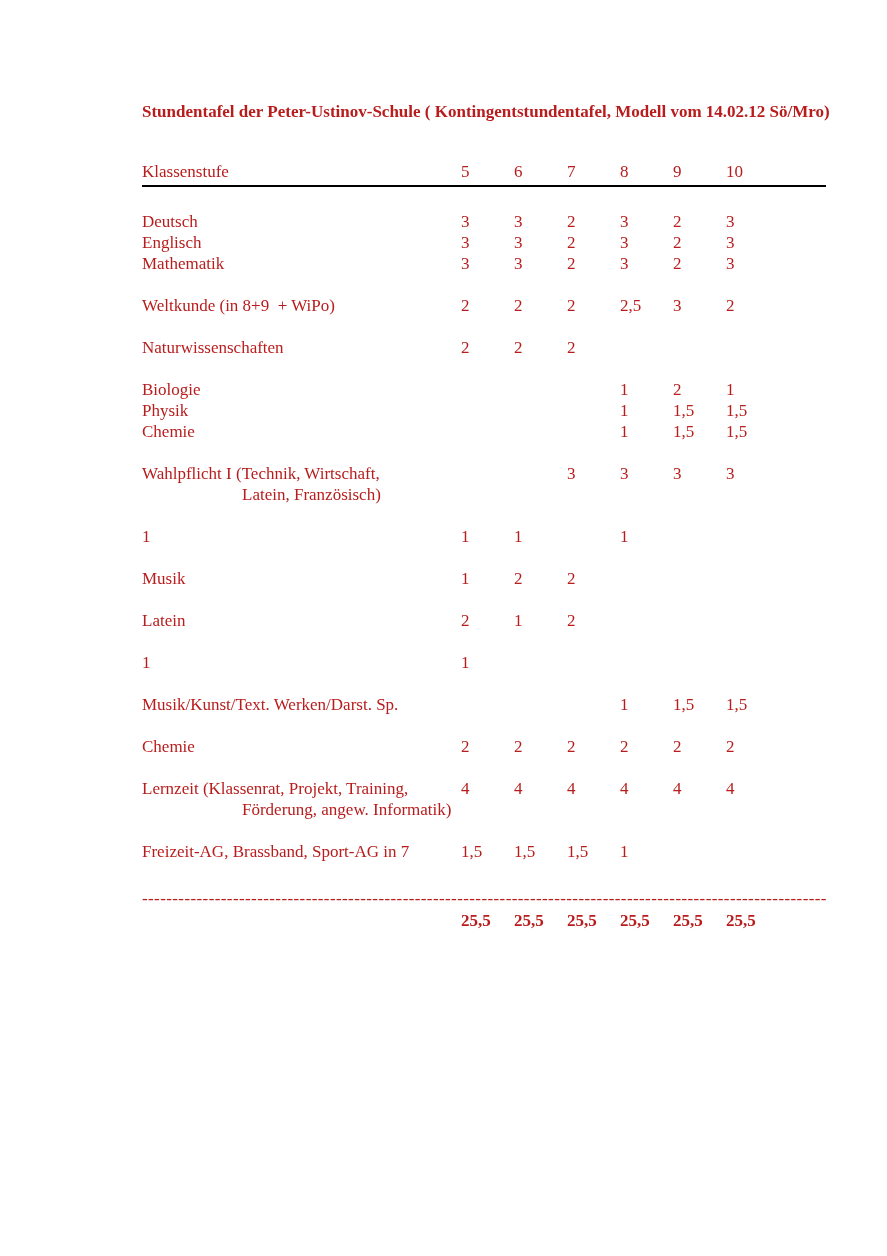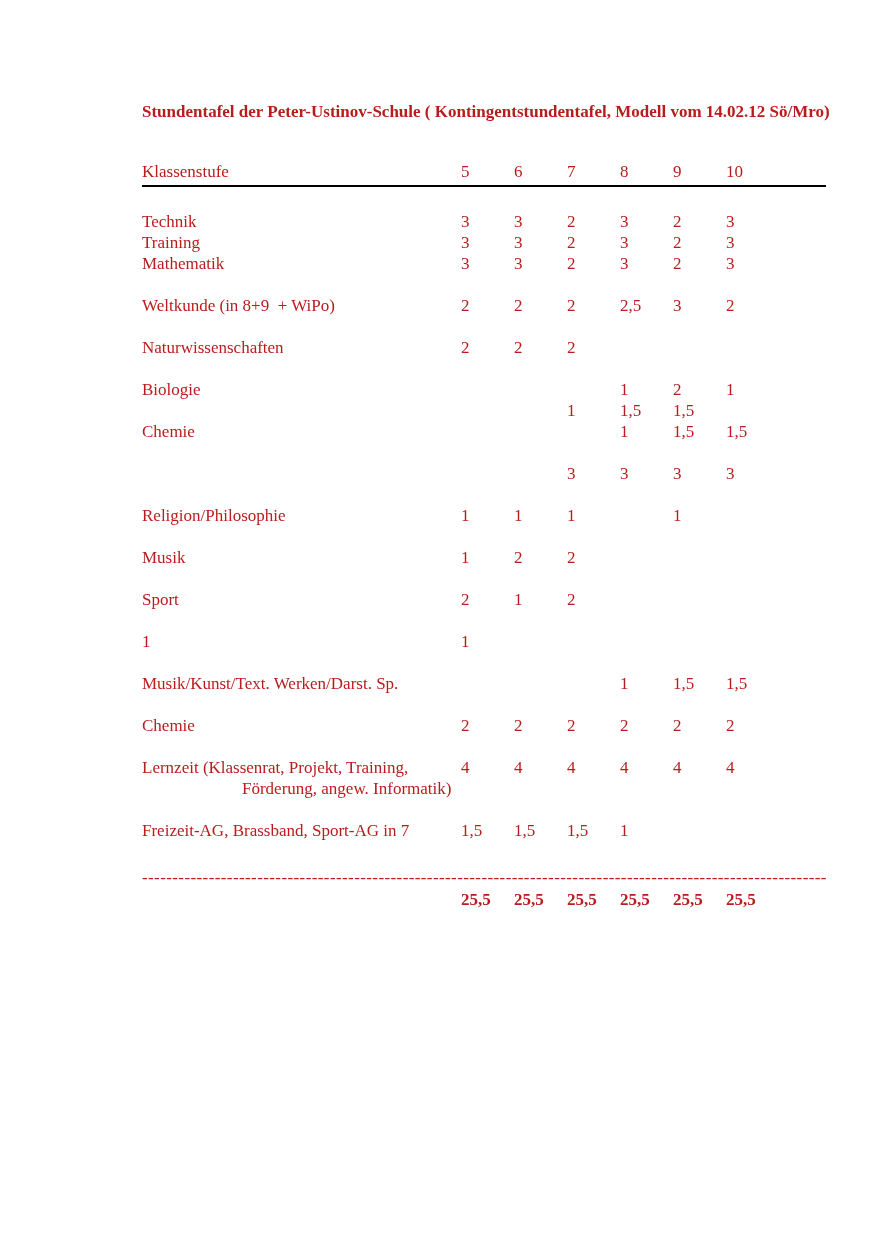--- a/index.html
+++ b/index.html
@@ -67,30 +67,30 @@
           <div class="val">6</div>
           <div class="val">7</div>
           <div class="val">8</div>
           <div class="val">9</div>
           <div class="val">10</div>
         </div>
 
       <div id="tbody">
           <div class="group">
             <div class="trow">
-              <div class="label"><div>Technik</div></div>
-              <div class="val">3</div>
-              <div class="val">3</div>
-              <div class="val">2</div>
-              <div class="val">3</div>
-              <div class="val">2</div>
-              <div class="val">3</div>
-            </div>
-            <div class="trow">
-              <div class="label"><div>Training</div></div>
+              <div class="label"><div>Deutsch</div></div>
+              <div class="val">3</div>
+              <div class="val">3</div>
+              <div class="val">2</div>
+              <div class="val">3</div>
+              <div class="val">2</div>
+              <div class="val">3</div>
+            </div>
+            <div class="trow">
+              <div class="label"><div>Englisch</div></div>
               <div class="val">3</div>
               <div class="val">3</div>
               <div class="val">2</div>
               <div class="val">3</div>
               <div class="val">2</div>
               <div class="val">3</div>
             </div>
             <div class="trow">
               <div class="label"><div>Mathematik</div></div>
               <div class="val">3</div>
@@ -127,51 +127,51 @@
             <div class="trow">
               <div class="label"><div>Biologie</div></div>
               <div class="val"></div>
               <div class="val"></div>
               <div class="val"></div>
               <div class="val">1</div>
               <div class="val">2</div>
               <div class="val">1</div>
             </div>
             <div class="trow">
+              <div class="label"><div>Physik</div></div>
               <div class="val"></div>
               <div class="val"></div>
               <div class="val"></div>
               <div class="val">1</div>
               <div class="val">1,5</div>
               <div class="val">1,5</div>
             </div>
             <div class="trow">
               <div class="label"><div>Chemie</div></div>
               <div class="val"></div>
               <div class="val"></div>
               <div class="val"></div>
               <div class="val">1</div>
               <div class="val">1,5</div>
               <div class="val">1,5</div>
             </div>
           </div>
           <div class="group">
             <div class="trow">
-              <div class="label"></div>
-              <div class="val"></div>
-              <div class="val"></div>
-              <div class="val">3</div>
-              <div class="val">3</div>
-              <div class="val">3</div>
-              <div class="val">3</div>
-            </div>
-          </div>
-          <div class="group">
-            <div class="trow">
-              <div class="label"><div>Religion/Philosophie</div></div>
+              <div class="label"><div>Wahlpflicht I (Technik, Wirtschaft,</div><div class="line2">Latein, Französisch)</div></div>
+              <div class="val"></div>
+              <div class="val"></div>
+              <div class="val">3</div>
+              <div class="val">3</div>
+              <div class="val">3</div>
+              <div class="val">3</div>
+            </div>
+          </div>
+          <div class="group">
+            <div class="trow">
               <div class="val">1</div>
               <div class="val">1</div>
               <div class="val">1</div>
               <div class="val"></div>
               <div class="val">1</div>
               <div class="val"></div>
             </div>
           </div>
           <div class="group">
             <div class="trow">
@@ -179,21 +179,21 @@
               <div class="val">1</div>
               <div class="val">2</div>
               <div class="val">2</div>
               <div class="val"></div>
               <div class="val"></div>
               <div class="val"></div>
             </div>
           </div>
           <div class="group">
             <div class="trow">
-              <div class="label"><div>Sport</div></div>
+              <div class="label"><div>Latein</div></div>
               <div class="val">2</div>
               <div class="val">1</div>
               <div class="val">2</div>
               <div class="val"></div>
               <div class="val"></div>
               <div class="val"></div>
             </div>
           </div>
           <div class="group">
             <div class="trow">

